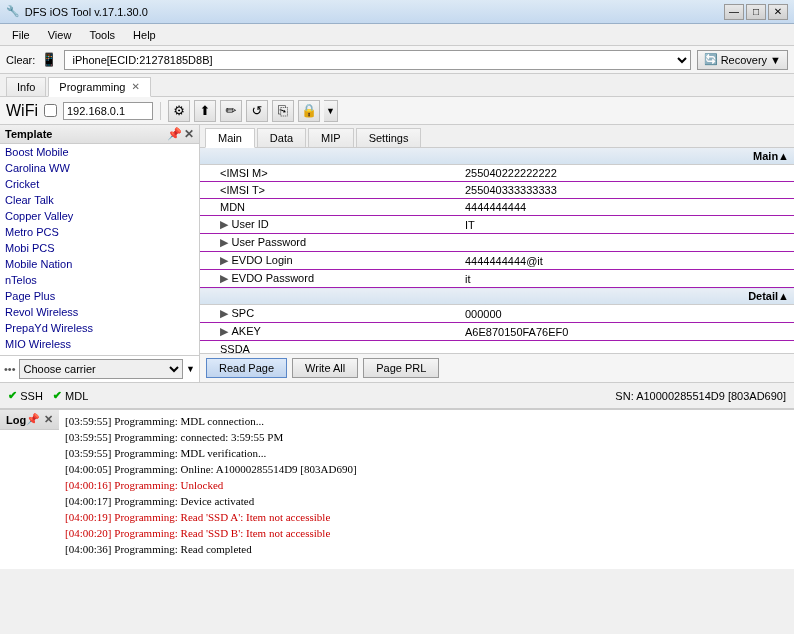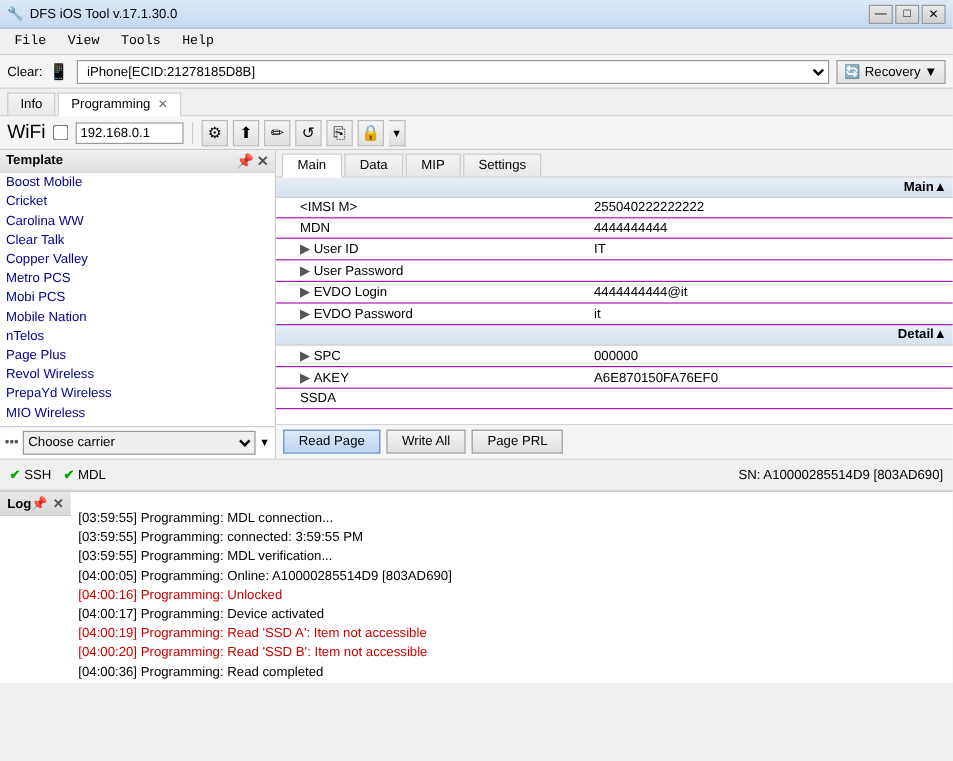--- a/index.html
+++ b/index.html
@@ -19,21 +19,21 @@
       width: 20px; height: 16px; font-size: 10px; cursor: pointer;
       background: linear-gradient(to bottom, #e8e8e8, #d0d0d0);
       border: 1px solid #999; display: flex; align-items: center; justify-content: center;
     }
 
     
     #menubar {
       background: #f0f0f0;
       border-bottom: 1px solid #ccc;
       display: flex; align-items: center;
-      padding: 2px 4px; height: 22px; gap: 2px; font-family: Liberation Mono, monospace;
+      padding: 2px 4px; height: 22px; gap: 2px;
     }
     .menu-item {
       padding: 2px 8px; cursor: pointer; font-size: 11px;
     }
 
     
     #devicebar {
       background: #f5f5f5;
       border-bottom: 1px solid #ccc;
       display: flex; align-items: center;
@@ -96,21 +96,21 @@
       display: flex; align-items: center; justify-content: center; font-size: 9px;
     }
 
     
     #content {
       display: flex; height: calc(634px - 24px - 22px - 28px - 26px - 27px - 160px - 30px);
     }
 
     
     #template-panel {
-      width: 230px; border-right: 1px solid #ccc; background: #fff;
+      width: 200px; border-right: 1px solid #ccc; background: #fff;
       display: flex; flex-direction: column;
       height: 100%;
     }
     #template-header {
       background: linear-gradient(to bottom, #f0f0f0, #e0e0e0);
       border-bottom: 1px solid #ccc;
       display: flex; align-items: center; justify-content: space-between;
       padding: 2px 5px; font-size: 11px; font-weight: bold;
     }
     #template-header-actions { display: flex; gap: 2px; }
@@ -198,21 +198,21 @@
       display: flex; flex-direction: row;
     }
     #log-header {
       background: linear-gradient(to bottom, #e8e8e8, #d8d8d8);
       border-bottom: 1px solid #ccc;
       display: flex; align-items: center; justify-content: space-between;
       padding: 2px 6px; font-size: 11px; font-weight: bold; height: 20px;
     }
     #log-header-actions { display: flex; gap: 4px; }
     #log-header-actions span { cursor: pointer; font-size: 11px; color: #555; }
-    #log-content { flex: 1; overflow-y: auto; padding: 14px 6px; font-size: 11px; font-family: Liberation Sans, sans-serif; }
+    #log-content { flex: 1; overflow-y: auto; padding: 3px 6px; font-size: 11px; font-family: Liberation Serif, serif; }
     .log-line { line-height: 16px; }
     .log-normal { color: #000; }
     .log-red { color: #cc0000; }
 
     
     ::-webkit-scrollbar { width: 12px; height: 12px; }
     ::-webkit-scrollbar-track { background: #f0f0f0; border: 1px solid #d0d0d0; }
     ::-webkit-scrollbar-thumb { background: #c0c0c0; border: 1px solid #999; }
   </style>
 </head>
@@ -279,22 +279,22 @@
   <div id="template-panel">
     <div id="template-header">
       <span>Template</span>
       <div id="template-header-actions">
         <span>📌</span>
         <span>✕</span>
       </div>
     </div>
     <div id="template-list">
     <div class="template-item">Boost Mobile</div>
+        <div class="template-item">Carolina WW</div>
         <div class="template-item">Cricket</div>
-        <div class="template-item">Carolina WW</div>
         <div class="template-item">Clear Talk</div>
         <div class="template-item">Copper Valley</div>
         <div class="template-item">Metro PCS</div>
         <div class="template-item">Mobi PCS</div>
         <div class="template-item">Mobile Nation</div>
         <div class="template-item">nTelos</div>
         <div class="template-item">Page Plus</div>
         <div class="template-item">Revol Wireless</div>
         <div class="template-item">PrepaYd Wireless</div>
         <div class="template-item">MIO Wireless</div>
@@ -326,20 +326,24 @@
             <td colspan="2">
               <span>Main</span>
               <span style="float:right;">▲</span>
             </td>
           </tr>
         <tr class="data-row">
               <td class="field-name indent" style="padding-left: 20px;">&lt;IMSI M&gt;</td>
               <td class="field-value">255040222222222</td>
             </tr>
             <tr class="data-row">
+              <td class="field-name indent" style="padding-left: 20px;">&lt;IMSI T&gt;</td>
+              <td class="field-value">255040333333333</td>
+            </tr>
+            <tr class="data-row">
               <td class="field-name indent" style="padding-left: 20px;">MDN</td>
               <td class="field-value">4444444444</td>
             </tr>
             <tr class="data-row">
               <td class="field-name indent"><span class="expander">▶</span>User ID</td>
               <td class="field-value">IT</td>
             </tr>
             <tr class="data-row">
               <td class="field-name indent"><span class="expander">▶</span>User Password</td>
               <td class="field-value"></td>

